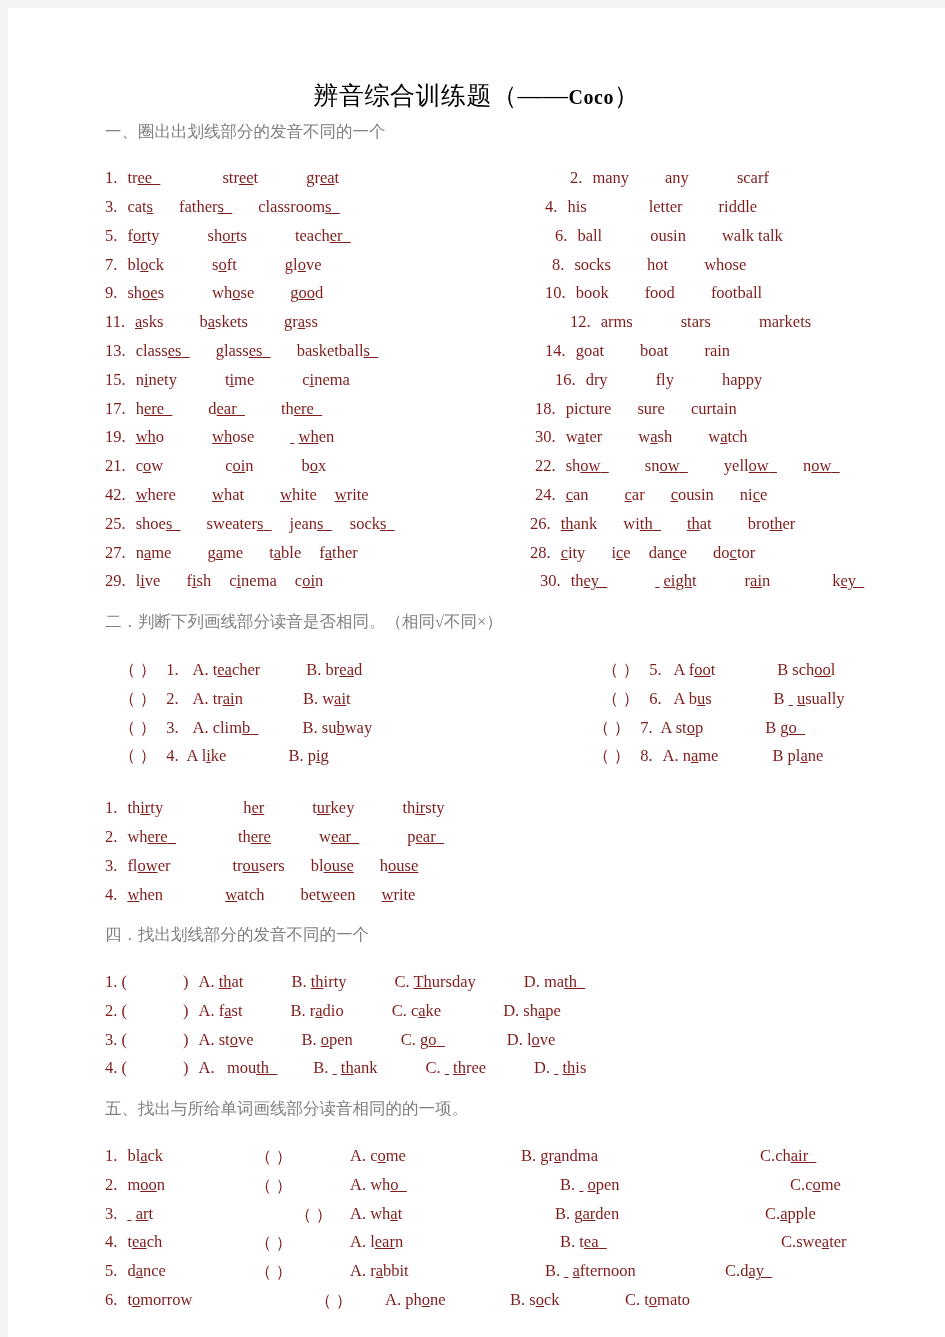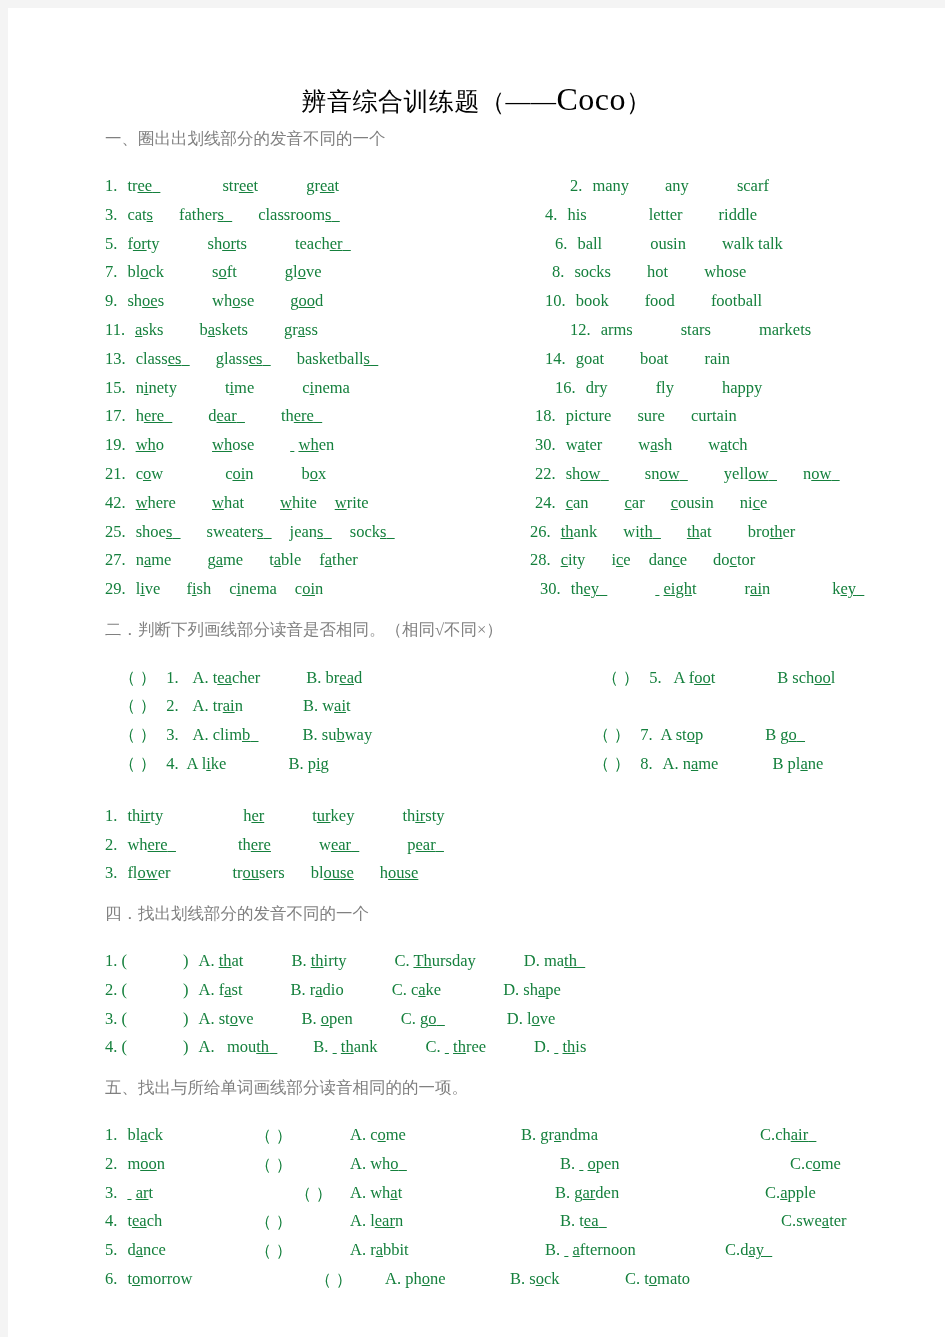--- a/index.html
+++ b/index.html
@@ -25,35 +25,35 @@
     text-align: center;
     font-size: 25px;
     font-weight: normal;
     color: #000;
     margin: 0;
     padding-top: 74px;
     letter-spacing: 0.5px;
     line-height: 1.1;
   }
   .title .latin {
-    font-weight: normal;
-    font-size: 32px;
+    font-weight: bold;
+    font-size: 20px;
   }
   .section-head {
     color: #808080;
     font-size: 16.5px;
     padding-left: 97px;
     margin-top: 10px;
     margin-bottom: 4px;
     line-height: 1.5;
   }
   .rowset {
     padding-left: 97px;
     font-size: 16.5px;
-    color: #15803d;
+    color: #7f1d1d;
     margin-top: 24px;
   }
   .row {
     position: relative;
     height: 28.8px;
     white-space: nowrap;
   }
   .col-left {
     position: absolute;
     left: 0;
@@ -147,39 +147,43 @@
         </div>
       </div>
       <div class="section-head">二．判断下列画线部分读音是否相同。（相同√不同×）</div>
       <div class="rowset">
         <div class="row">
           <span class="col-left" style="left:14px"><span>（   ）</span><span class="sp g1"></span><span>1.</span><span class="sp" style="width:14px"></span><span>A. t<u>ea</u>cher</span><span class="sp" style="width:46px"></span><span>B. br<u>ea</u>d</span></span>
           <span class="col-right" style="left:497px"><span>（   ）</span><span class="sp g1"></span><span>5.</span><span class="sp" style="width:12px"></span><span>A f<u>oo</u>t</span><span class="sp" style="width:62px"></span><span>B sch<u>oo</u>l</span></span>
         </div>
         <div class="row">
           <span class="col-left" style="left:14px"><span>（   ）</span><span class="sp g1"></span><span>2.</span><span class="sp" style="width:14px"></span><span>A. tr<u>ai</u>n</span><span class="sp" style="width:60px"></span><span>B. w<u>ai</u>t</span></span>
+          <span class="col-right" style="left:497px"><span>（   ）</span><span class="sp g1"></span><span>6.</span><span class="sp" style="width:12px"></span><span>A b<u>u</u>s</span><span class="sp" style="width:62px"></span><span>B <u>&nbsp;</u>&nbsp;<u>u</u>sually</span></span>
         </div>
         <div class="row">
           <span class="col-left" style="left:14px"><span>（   ）</span><span class="sp g1"></span><span>3.</span><span class="sp" style="width:14px"></span><span>A. clim<u>b</u><u>&nbsp;&nbsp;</u></span><span class="sp" style="width:44px"></span><span>B. su<u>b</u>way</span></span>
           <span class="col-right" style="left:488px"><span>（   ）</span><span class="sp g1"></span><span>7.</span><span class="sp" style="width:8px"></span><span>A st<u>o</u>p</span><span class="sp" style="width:62px"></span><span>B g<u>o</u><u>&nbsp;&nbsp;</u></span></span>
         </div>
         <div class="row">
           <span class="col-left" style="left:14px"><span>（   ）</span><span class="sp g1"></span><span>4.</span><span class="sp" style="width:8px"></span><span>A l<u>i</u>ke</span><span class="sp" style="width:62px"></span><span>B. p<u>i</u>g</span></span>
           <span class="col-right" style="left:488px"><span>（   ）</span><span class="sp g1"></span><span>8.</span><span class="sp" style="width:10px"></span><span>A. n<u>a</u>me</span><span class="sp" style="width:54px"></span><span>B pl<u>a</u>ne</span></span>
         </div>
       </div>
       <div class="rowset">
         <div class="row">
           <span class="col-left"><span>1.</span><span class="sp g1"></span><span class="tok">th<u>ir</u>ty</span><span class="sp g7"></span><span class="tok">h<u>er</u></span><span class="sp g5"></span><span class="tok">t<u>ur</u>key</span><span class="sp g5"></span><span class="tok">th<u>ir</u>sty</span></span>
         </div>
         <div class="row">
           <span class="col-left"><span>2.</span><span class="sp g1"></span><span class="tok">wh<u>ere</u><u>&nbsp;&nbsp;</u></span><span class="sp g6"></span><span class="tok">th<u>ere</u></span><span class="sp g5"></span><span class="tok">w<u>ear</u><u>&nbsp;&nbsp;</u></span><span class="sp g5"></span><span class="tok">p<u>ear</u><u>&nbsp;&nbsp;</u></span></span>
         </div>
         <div class="row">
           <span class="col-left"><span>3.</span><span class="sp g1"></span><span class="tok">fl<u>ow</u>er</span><span class="sp g6"></span><span class="tok">tr<u>ou</u>sers</span><span class="sp g3"></span><span class="tok">bl<u>ouse</u></span><span class="sp g3"></span><span class="tok">h<u>ouse</u></span></span>
+        </div>
+        <div class="row">
+          <span class="col-left"><span>4.</span><span class="sp g1"></span><span class="tok"><u>w</u>hen</span><span class="sp g6"></span><span class="tok"><u>w</u>atch</span><span class="sp g4"></span><span class="tok">bet<u>w</u>een</span><span class="sp g3"></span><span class="tok"><u>w</u>rite</span></span>
         </div>
       </div>
       <div class="section-head">四．找出划线部分的发音不同的一个</div>
       <div class="rowset">
         <div class="row">
           <span class="col-left"><span>1. (</span><span class="sp" style="width:56px"></span><span>)</span><span class="sp g1"></span><span>A. <u>th</u>at</span><span class="sp g5"></span><span>B. <u>th</u>irty</span><span class="sp g5"></span><span>C. <u>Th</u>ursday</span><span class="sp g5"></span><span>D. ma<u>th</u><u>&nbsp;&nbsp;</u></span></span>
         </div>
         <div class="row">
           <span class="col-left"><span>2. (</span><span class="sp" style="width:56px"></span><span>)</span><span class="sp g1"></span><span>A. f<u>a</u>st</span><span class="sp g5"></span><span>B. r<u>a</u>dio</span><span class="sp g5"></span><span>C. c<u>a</u>ke</span><span class="sp g6"></span><span>D. sh<u>a</u>pe</span></span>
         </div>

